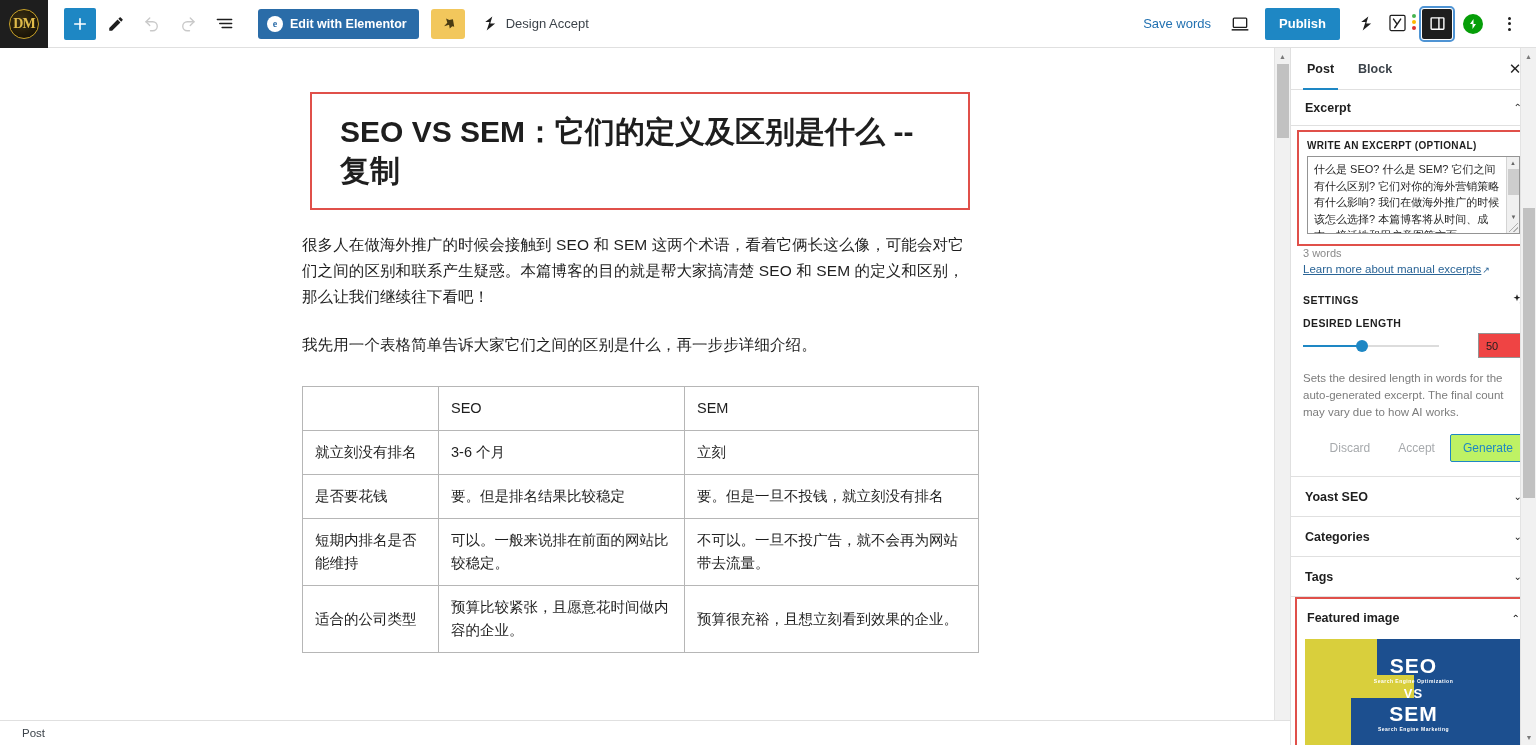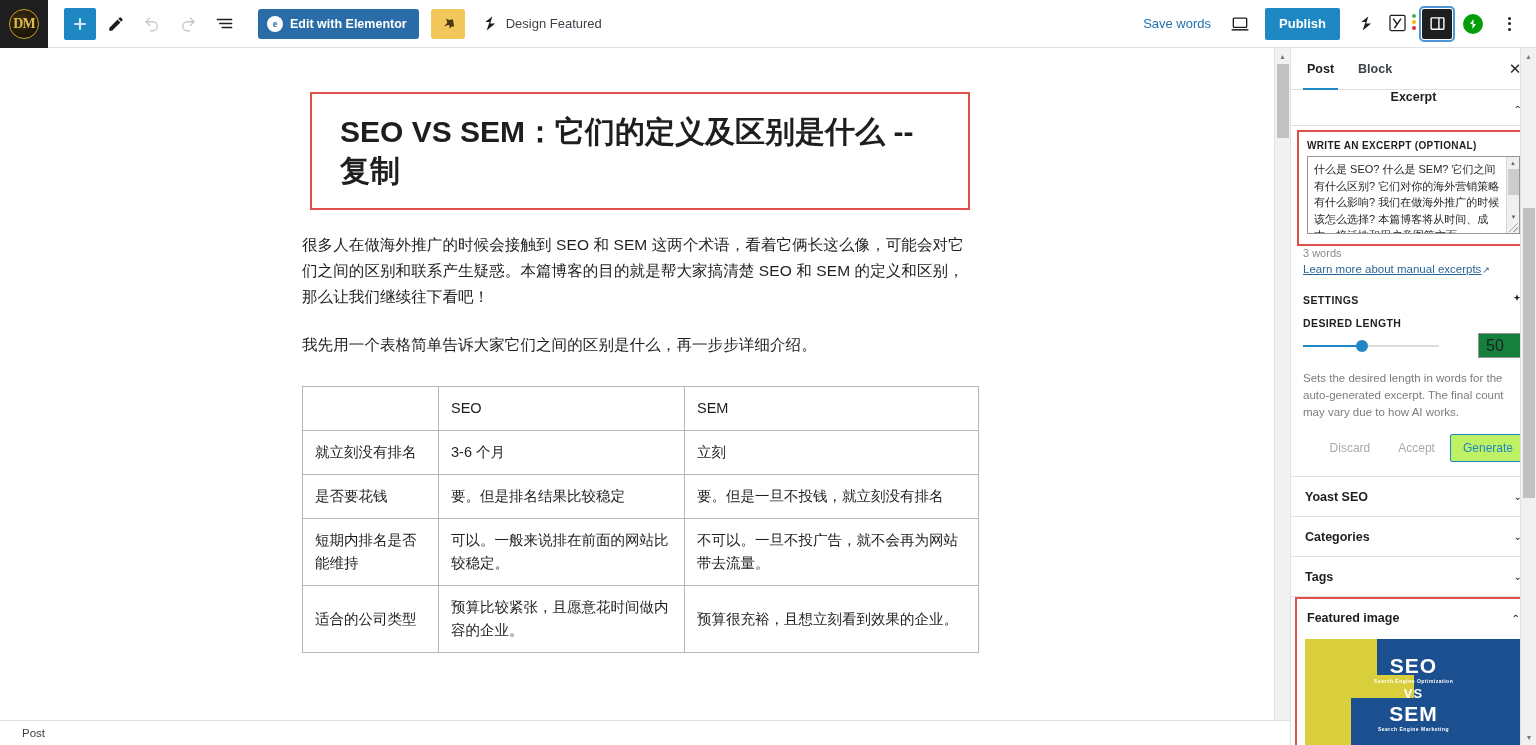--- a/index.html
+++ b/index.html
@@ -193,21 +193,20 @@
     margin-left: auto; width: 34px; height: 34px;
     display: flex; align-items: center; justify-content: center;
     cursor: pointer; color: #1e1e1e; font-size: 15px;
   }
 
   .panel-head {
     display: flex; align-items: center;
     height: 36px; padding: 0 14px;
     border-bottom: 1px solid #e0e0e0;
     cursor: pointer;
-    flex-direction: column;
   }
   .panel-head .t { font-size: 12.5px; font-weight: bold; color: #1e1e1e; }
   .panel-head .chev { margin-left: auto; color: #1e1e1e; font-size: 10px; }
 
   .excerpt-box {
     margin: 4px 6px 0 6px;
     border: 2px solid #e0504a;
     padding: 8px 8px 10px 8px;
   }
   .fld-label {
@@ -263,21 +262,21 @@
   .slider .fill {
     position: absolute; top: 9px; left: 0; width: 42%; height: 2px; background: #1e87c4;
   }
   .slider .knob {
     position: absolute; top: 4px; left: 39%;
     width: 12px; height: 12px; border-radius: 50%; background: #1e87c4;
   }
   .num-box {
     width: 46px; height: 25px; border: 1px solid #949494;
     display: flex; align-items: center; padding-left: 7px;
-    font-size: 16px; color: #1e1e1e; background:#15803d;margin-left:29px;
+    font-size: 11px; color: #1e1e1e; background:#ef4444;margin-left:29px;
   }
   .help-text {
     font-size: 11.5px; line-height: 17px; color: #7c7c7c;
     padding: 12px 12px 0 12px;
   }
   .btn-row {
     display: flex; align-items: center; justify-content: flex-end;
     gap: 2px; padding: 13px 10px 14px 10px;
   }
   .mini-btn {
@@ -413,21 +412,21 @@
   <div class="pin-btn">
     <svg width="16" height="16" viewBox="0 0 24 24" fill="#4a3b12" transform="rotate(35)">
       <path d="M14 2l8 8-3 1-1 5-4-4-5 6 1-7-5-4 5-1 4-4z"></path>
     </svg>
   </div>
 
   <div class="design-lib">
     <svg width="17" height="19" viewBox="0 0 24 24" fill="#1e1e1e">
       <path d="M16 2L6 10h6l-4 12L20 12h-7l3-10z"></path>
     </svg>
-    <span class="lbl">Design Featured</span>
+    <span class="lbl">Design Accept</span>
   </div>
 
   <div class="tb-right">
     <div class="save-draft">Save words</div>
 
     <div class="icon-btn">
       <svg width="20" height="20" viewBox="0 0 24 24" fill="none" stroke="#1e1e1e" stroke-width="1.6">
         <rect x="4" y="5" width="16" height="11" rx="1"></rect>
           <line x1="2" y1="19" x2="22" y2="19" stroke-width="1.8"></line>
       </svg>

